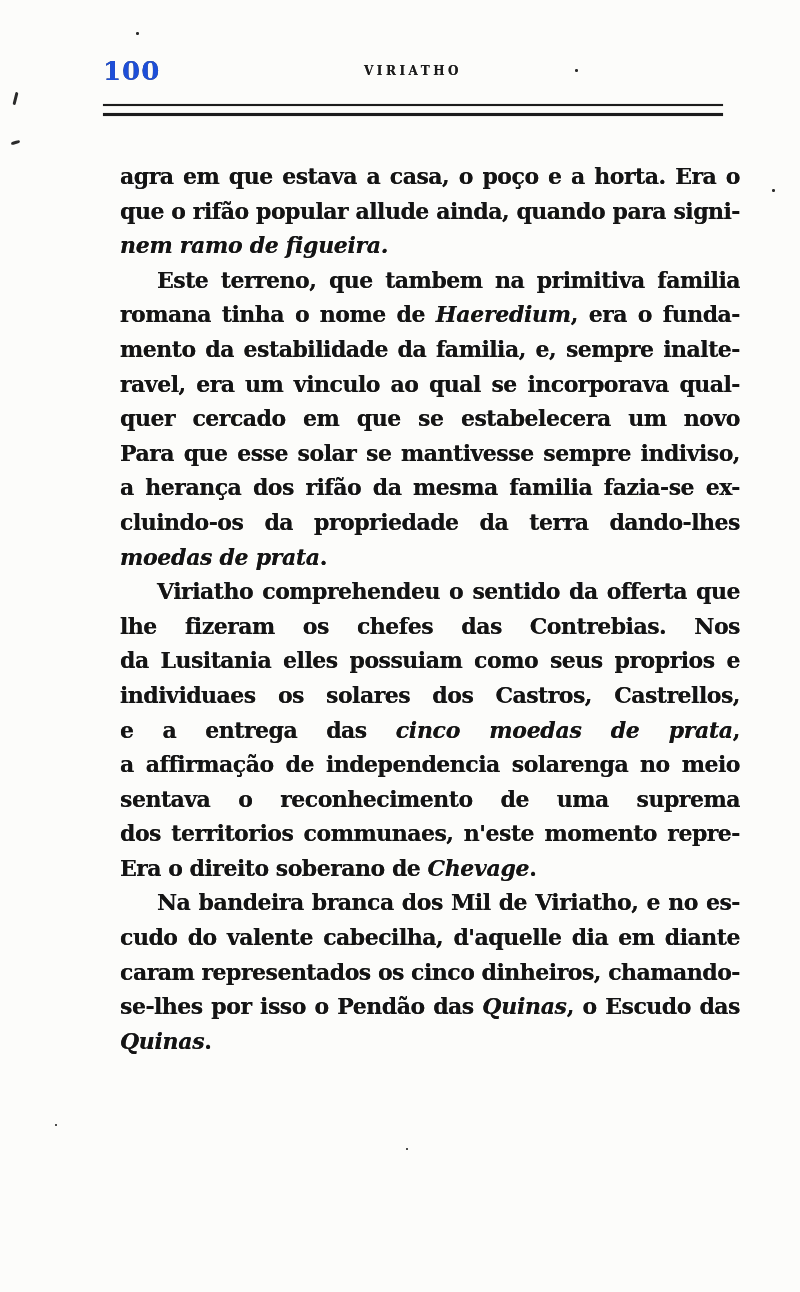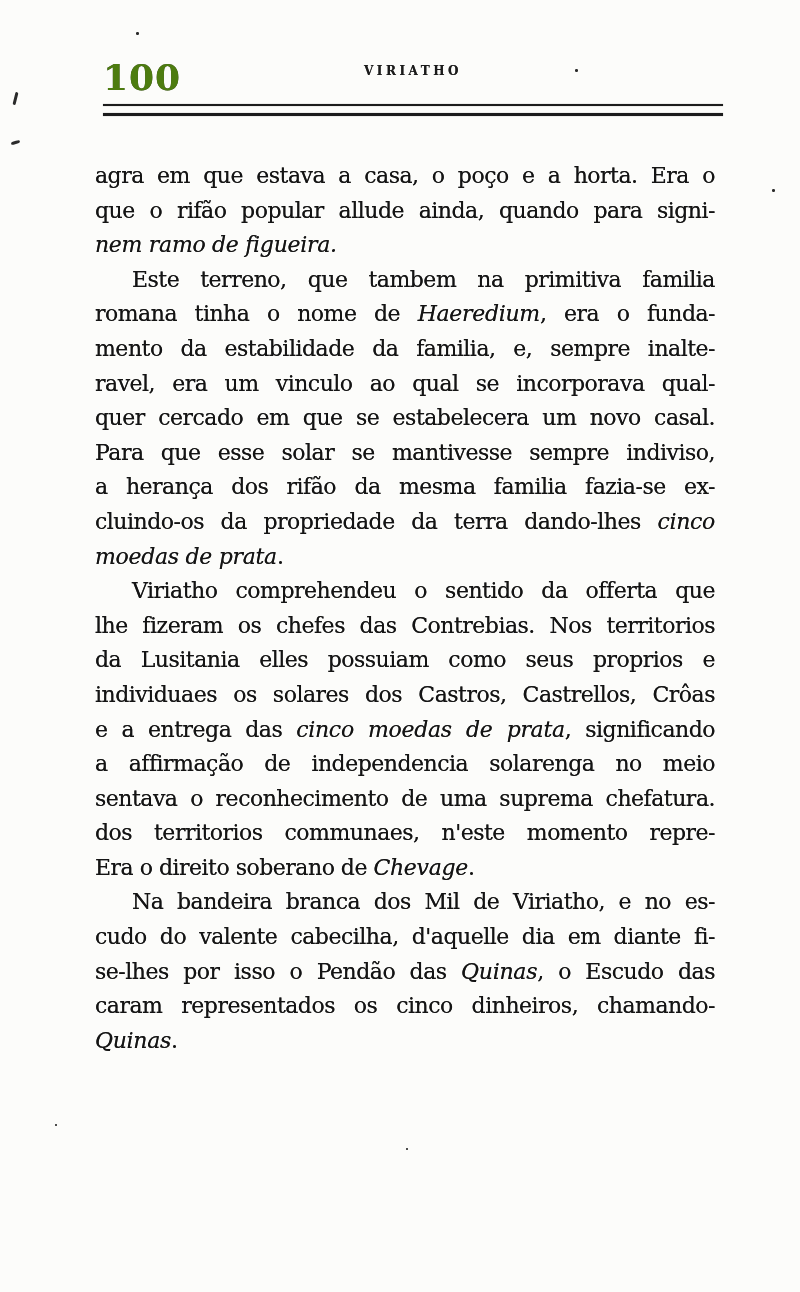--- a/index.html
+++ b/index.html
@@ -22,24 +22,24 @@
     position: absolute;
     left: 103px;
     top: 56px;
     width: 620px;
     height: 34px;
   }
   .page-number {
     position: absolute;
     left: 0;
     top: 0;
-    font-size: 36px;
+    font-size: 26px;
     font-weight: bold;
     letter-spacing: 1px;
-    color: #4d7c0f;
+    color: #1d4ed8;
     text-shadow: 0 0 0.5px rgba(20,20,20,.8);
   }
   .running-title {
     position: absolute;
     left: 0;
     top: 8px;
     width: 100%;
     text-align: center;
     font-size: 12px;
     font-weight: bold;
@@ -52,28 +52,29 @@
     position: absolute;
     left: 103px;
     width: 620px;
     background: #1c1c1c;
   }
   .rule-top    { top: 104px; height: 2px; box-shadow: 0 0 1px rgba(0,0,0,.6); }
   .rule-bottom { top: 113px; height: 3px; box-shadow: 0 0 1px rgba(0,0,0,.6); }
   
   .body-text {
     position: absolute;
-    left: 95px;
+    left: 120px;
     top: 159px;
     width: 620px;
     font-size: 22px;
     letter-spacing: -0.5px;
     line-height: 34.6px;
     color: #141414;
     text-shadow: 0 0 0.4px rgba(10,10,10,.75);
+    font-weight: bold;
   }
   .line {
     text-align: justify;
     text-align-last: justify;
     white-space: normal;
     overflow: hidden;
     max-height: 34.6px;
   }
   .line.last {
     text-align: right;
@@ -125,22 +126,22 @@
       <div class="line"><span>lhe fizeram os chefes das Contrebias. Nos territorios</span></div>
       <div class="line"><span>da Lusitania elles possuiam como seus proprios e</span></div>
       <div class="line"><span>individuaes os solares dos Castros, Castrellos, Crôas</span></div>
       <div class="line"><span>e a entrega das </span><i>cinco moedas de prata</i><span>, significando</span></div>
       <div class="line"><span>a affirmação de independencia solarenga no meio</span></div>
       <div class="line"><span>sentava o reconhecimento de uma suprema chefatura.</span></div>
       <div class="line"><span>dos territorios communaes, n'este momento repre-</span></div>
       <div class="line last"><span>Era o direito soberano de </span><i>Chevage</i><span>.</span></div>
       <div class="line indent"><span>Na bandeira branca dos Mil de Viriatho, e no es-</span></div>
       <div class="line"><span>cudo do valente cabecilha, d'aquelle dia em diante fi-</span></div>
+      <div class="line"><span>caram representados os cinco dinheiros, chamando-</span></div>
       <div class="line"><span>se-lhes por isso o Pendão das </span><i>Quinas</i><span>, o Escudo das</span></div>
-      <div class="line"><span>caram representados os cinco dinheiros, chamando-</span></div>
       <div class="line last"><i>Quinas</i><span>.</span></div>
     </main>
 
   <div class="speck apos"></div>
   <div class="speck dash"></div>
   <div class="speck dot-a"></div>
   <div class="speck dot-b"></div>
   <div class="speck dot-c"></div>
   <div class="speck dot-d"></div>
   <div class="speck dot-e"></div>

